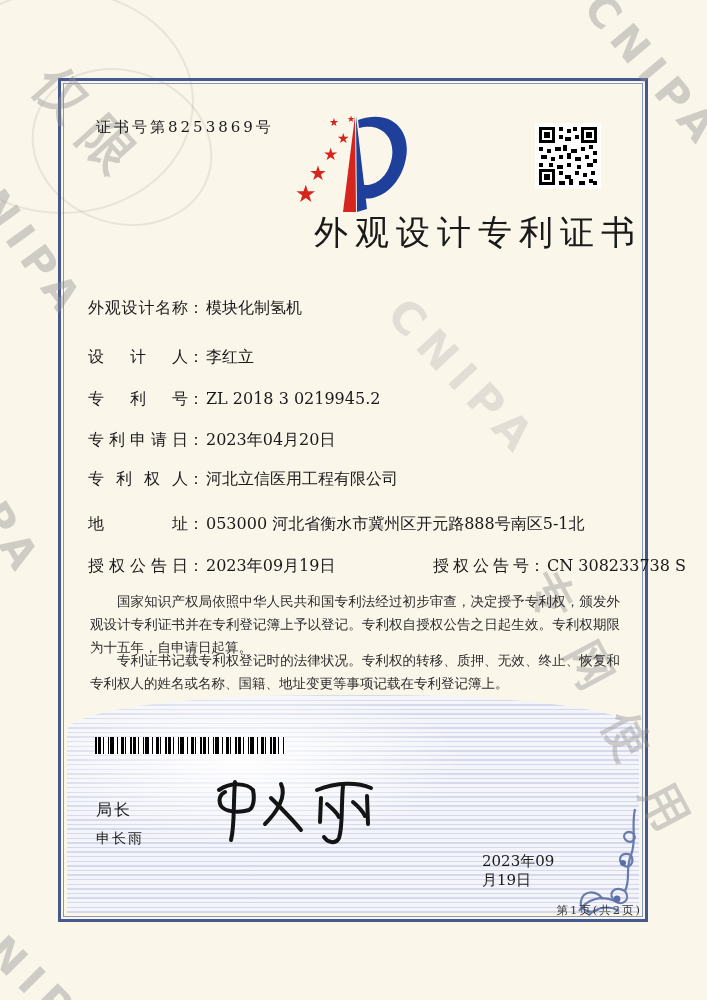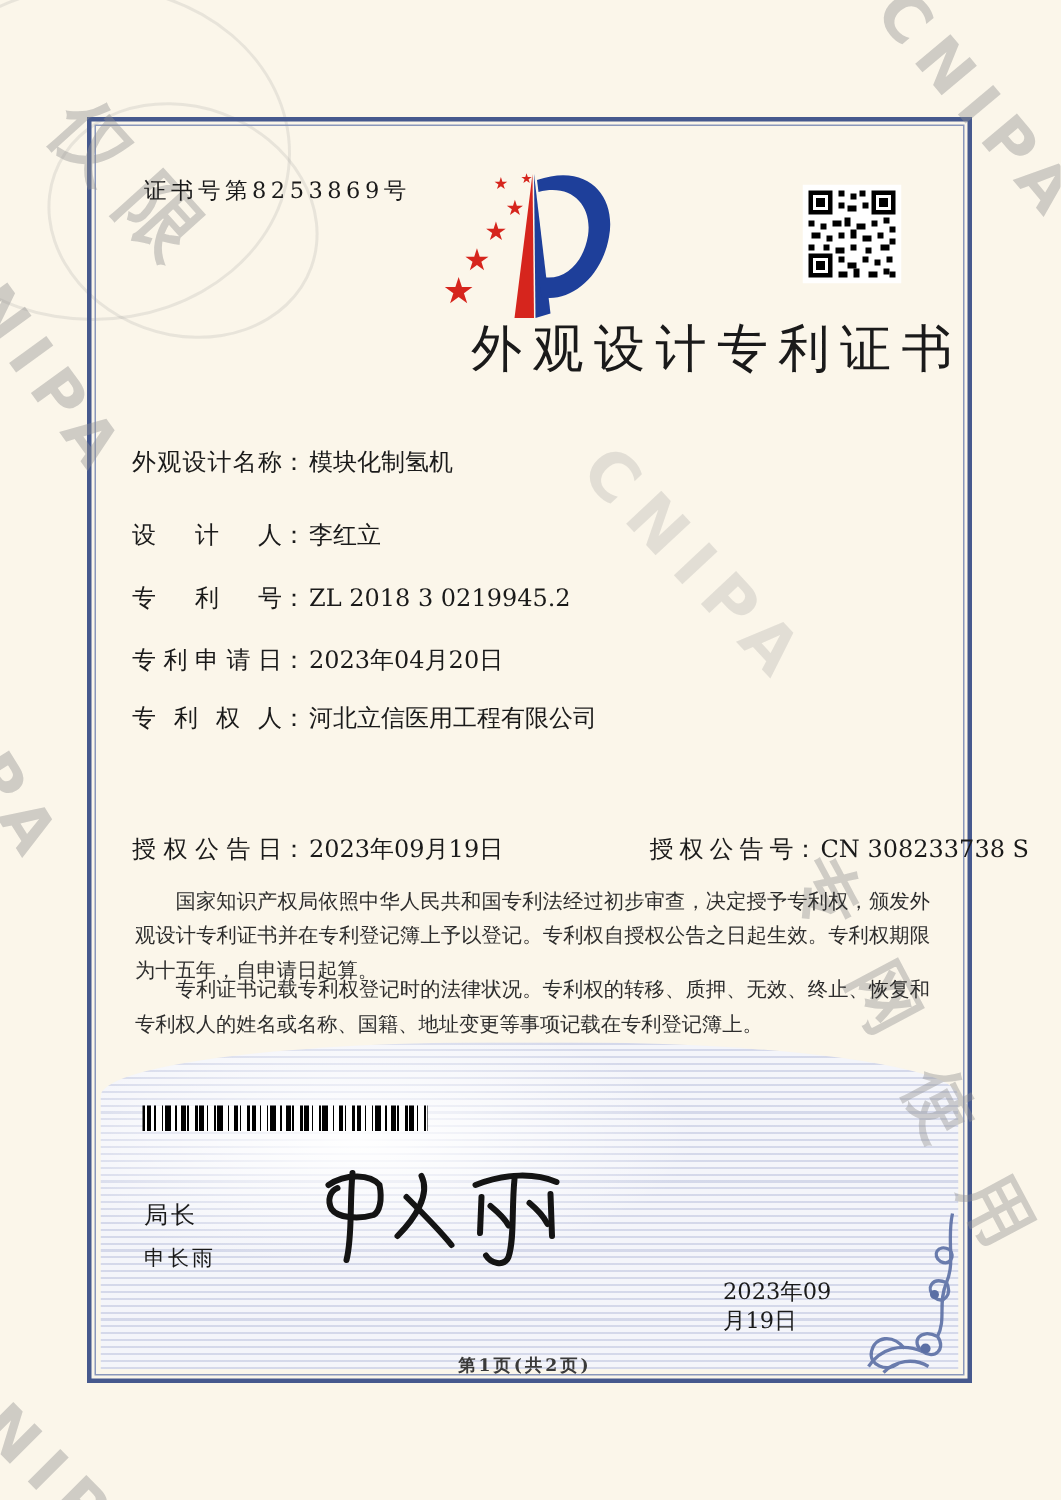--- a/index.html
+++ b/index.html
@@ -60,22 +60,22 @@
     background:repeating-linear-gradient(90deg,
       #000 0 2px,#fff 2px 3px,#000 3px 6px,#fff 6px 8px,#000 8px 9px,#fff 9px 13px,
       #000 13px 14px,#fff 14px 15px,#000 15px 19px,#fff 19px 22px,#000 22px 23px,#fff 23px 26px,
       #000 26px 29px,#fff 29px 30px,#000 30px 31px,#fff 31px 35px);
   }
   .sig-title{position:absolute;left:96px;top:800px;font-size:16px;letter-spacing:2px;}
   .sig-name{position:absolute;left:96px;top:830px;font-size:14px;letter-spacing:2px;text-align:center;}
   .sig-script{position:absolute;left:205px;top:768px;}
   .grant-date-bottom{position:absolute;left:482px;top:852px;font-size:15px;}
   .page-indicator{
-    position:absolute;left:58px;top:903px;width:584px;text-align:center;
-    font-size:11.5px;color:#3a3a3a;letter-spacing:2px;font-weight:bold;
+    position:absolute;left:58px;top:903px;width:584px;text-align:right;
+    font-size:11.5px;color:#3a3a3a;letter-spacing:2px;
   }
   .continuation-note{
     position:absolute;left:0;top:941px;width:707px;text-align:center;
     font-size:13.5px;letter-spacing:3px;color:#222;
   }
 </style>
 </head>
 <body>
 
 <div class="swirl" style="left:-70px;top:-10px;width:260px;height:220px;"></div>
@@ -186,20 +186,23 @@
   </div>
   <div class="frow" style="top:389px;">
     <span class="flabel">专利号</span><span class="fcolon">：</span><span class="fvalue">ZL 2018 3 0219945.2</span>
   </div>
   <div class="frow" style="top:430px;">
     <span class="flabel">专利申请日</span><span class="fcolon">：</span><span class="fvalue">2023年04月20日</span>
   </div>
   <div class="frow" style="top:469px;">
     <span class="flabel">专利权人</span><span class="fcolon">：</span><span class="fvalue">河北立信医用工程有限公司</span>
   </div>
+  <div class="frow" style="top:514px;">
+    <span class="flabel">地址</span><span class="fcolon">：</span><span class="fvalue">053000 河北省衡水市冀州区开元路888号南区5-1北</span>
+  </div>
   <div class="frow" style="top:556px;width:540px;">
     <span class="flabel">授权公告日</span><span class="fcolon">：</span><span class="fvalue">2023年09月19日</span>
     <span class="grant-no-group">
       <span class="flabel">授权公告号</span><span class="fcolon">：</span><span class="fvalue">CN 308233738 S</span>
     </span>
   </div>
 
   <div class="body-par" style="top:649px;">专利证书记载专利权登记时的法律状况。专利权的转移、质押、无效、终止、恢复和专利权人的姓名或名称、国籍、地址变更等事项记载在专利登记簿上。</div>
   <div class="body-par" style="top:590px;">国家知识产权局依照中华人民共和国专利法经过初步审查，决定授予专利权，颁发外观设计专利证书并在专利登记簿上予以登记。专利权自授权公告之日起生效。专利权期限为十五年，自申请日起算。</div>
 

